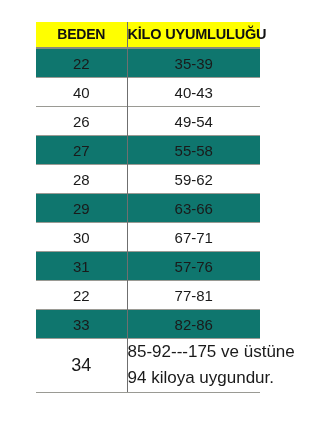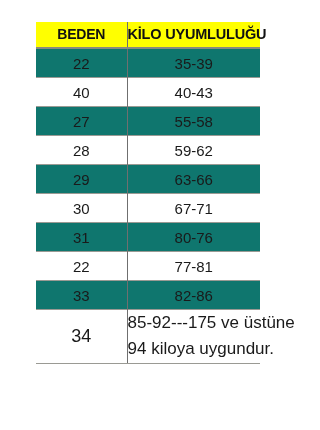--- a/index.html
+++ b/index.html
@@ -108,39 +108,43 @@
   </thead>
   <tbody>
     <tr class="data-row shaded">
       <td class="cell-size">22</td>
       <td class="cell-weight">35-39</td>
     </tr>
     <tr class="data-row plain">
       <td class="cell-size">40</td>
       <td class="cell-weight">40-43</td>
     </tr>
+    <tr class="data-row plain">
+      <td class="cell-size">26</td>
+      <td class="cell-weight">49-54</td>
+    </tr>
     <tr class="data-row shaded">
       <td class="cell-size">27</td>
       <td class="cell-weight">55-58</td>
     </tr>
     <tr class="data-row plain">
       <td class="cell-size">28</td>
       <td class="cell-weight">59-62</td>
     </tr>
     <tr class="data-row shaded">
       <td class="cell-size">29</td>
       <td class="cell-weight">63-66</td>
     </tr>
     <tr class="data-row plain">
       <td class="cell-size">30</td>
       <td class="cell-weight">67-71</td>
     </tr>
     <tr class="data-row shaded">
       <td class="cell-size">31</td>
-      <td class="cell-weight">80-76</td>
+      <td class="cell-weight">57-76</td>
     </tr>
     <tr class="data-row plain">
       <td class="cell-size">22</td>
       <td class="cell-weight">77-81</td>
     </tr>
     <tr class="data-row shaded">
       <td class="cell-size">33</td>
       <td class="cell-weight">82-86</td>
     </tr>
     <tr class="data-row plain tall">

